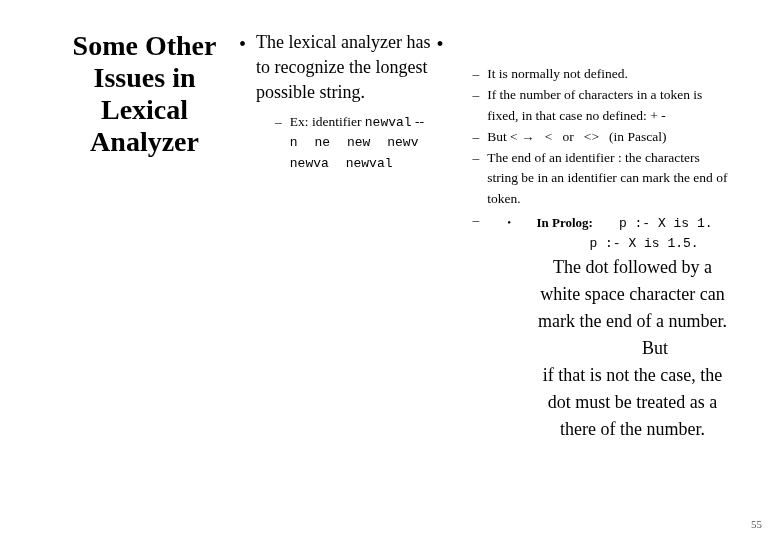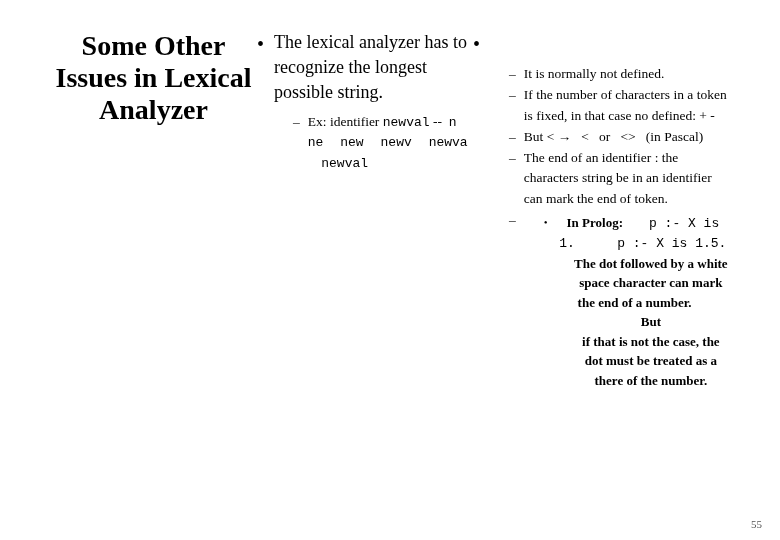--- a/index.html
+++ b/index.html
@@ -99,23 +99,22 @@
       line-height: 1.7;
     }
 
     .sub-sub-bullet-text {
       flex: 1;
       text-align: center;
     }
 
     .prolog-indent {
       padding-left: 16px;
-      font-size: 13px;
+      font-size: 18px;
       line-height: 1.5;
-      font-weight: bold;
     }
 
     .page-number {
       position: absolute;
       bottom: 10px;
       right: 18px;
       font-size: 11px;
       color: #555;
       text-align: right;
     }

